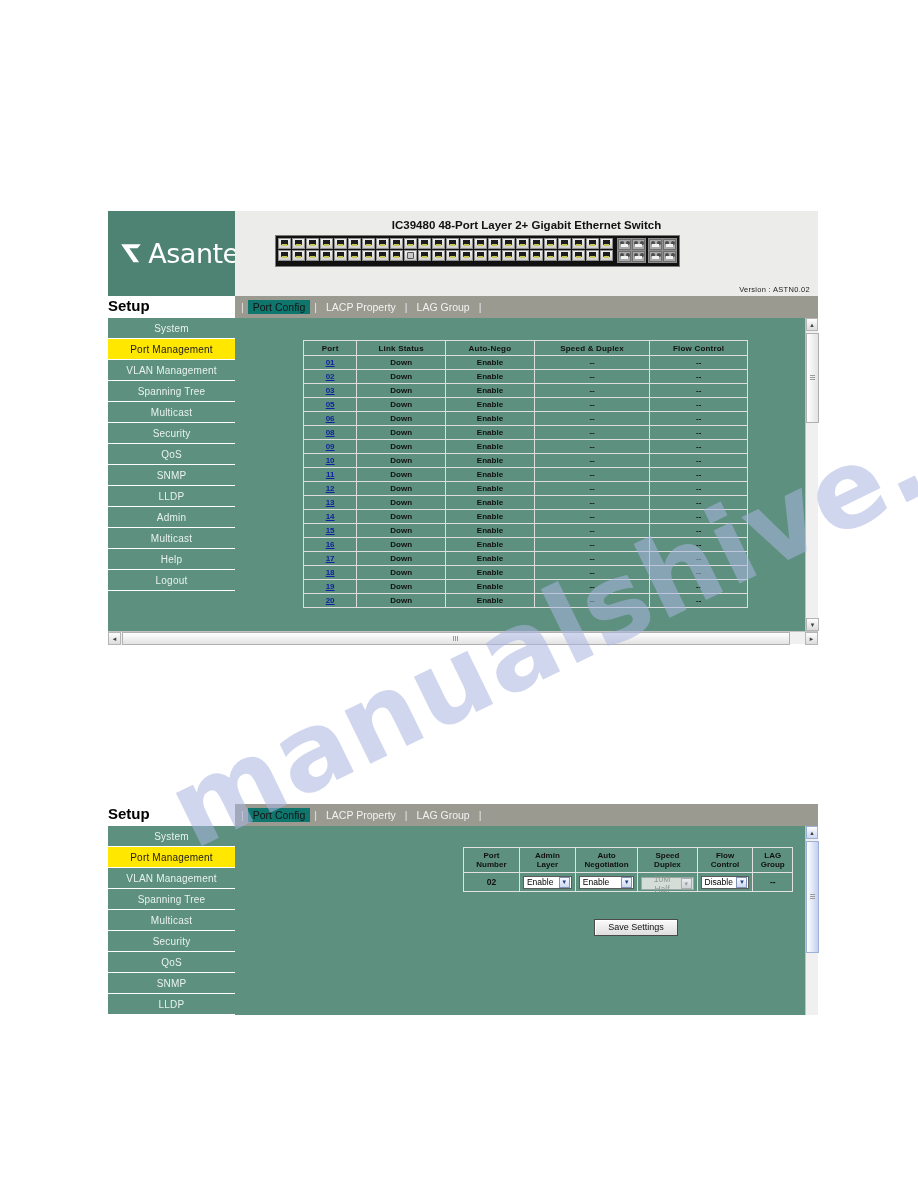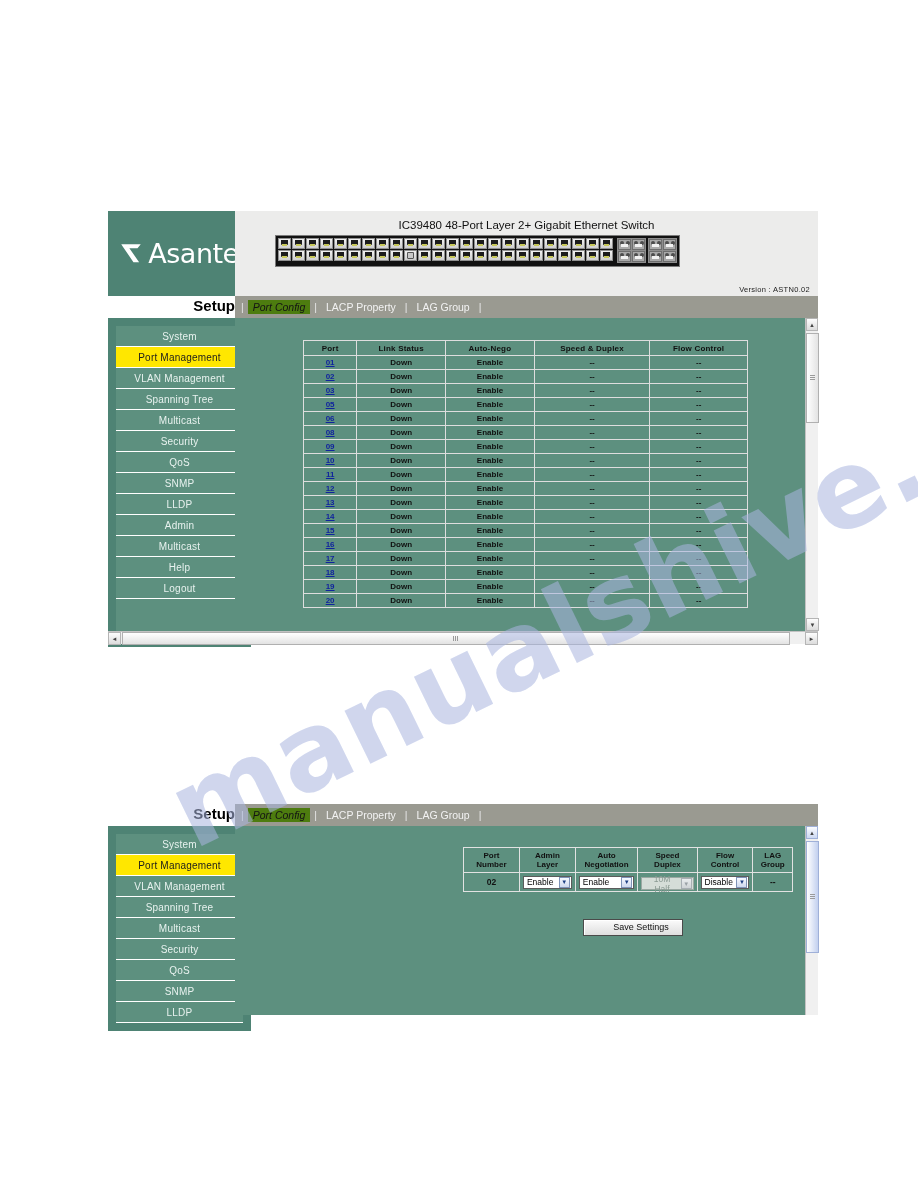--- a/index.html
+++ b/index.html
@@ -55,21 +55,21 @@
     line-height:1;
   }
 
   .header-area{
     position:absolute;
     background:#ececeb;
   }
   .device-title{
     text-align:center;
     font-size:11.5px;
-    font-weight:normal;
+    font-weight:bold;
     color:#111;
     padding-top:8px;
     font-family:"Liberation Sans",sans-serif;
   }
   .version-line{
     position:absolute;
     right:8px;bottom:2px;
     font-size:7.5px;
     color:#222;
     letter-spacing:.3px;
@@ -125,30 +125,30 @@
   }
   .sfp::after{
     content:"";position:absolute;left:2px;right:2px;bottom:2px;height:3px;
     background:#f1f1f1;
   }
 
   
   .setup-head{
     position:absolute;
     background:#ffffff;
-    text-align:right;
+    text-align:left;
     font-size:15px;
     font-weight:bold;
     color:#000;
     line-height:20px;
   }
   .sidebar{
     position:absolute;
     background:#4e8374;
-    padding:8px;
+    padding:0;
   }
   .side-item{
     height:21px;
     line-height:21px;
     text-align:center;
     font-size:10px;
     color:#e8f2ef;
     background:#5d907f;
     border-bottom:1px solid #ffffff;
     box-sizing:border-box;
@@ -173,23 +173,22 @@
     color:#f2f2f2;
     padding-left:2px;
     box-sizing:border-box;
   }
   .tab-sep{padding:0 4px;color:#e6e6e6;}
   .tab{
     padding:1px 5px;
     white-space:nowrap;
   }
   .tab.active{
-    background:#4d7c0f;
+    background:#0f766e;
     color:#141414;
-    font-style:italic;
   }
 
   
   .content{
     position:absolute;
     background:#5d907f;
     overflow:hidden;
   }
 
   
@@ -766,21 +765,21 @@
               </div></td>
             <td><div class="selbox">
                 <span>Disable</span>
                 <span class="caret">▼</span>
               </div></td>
             <td>--</td>
           </tr>
         </tbody>
       </table>
 
-    <div class="save-btn" id="savebtn" style="left:348px;top:93px;width:82px;padding-left:16px;">Save Settings</div>
+    <div class="save-btn" id="savebtn" style="left:359px;top:93px;width:82px;">Save Settings</div>
   </div>
 
   <div class="vscroll blue" style="left:697px;top:22px;height:189px;">
     <div class="arrow">▲</div>
     <div class="thumb" style="top:15px;height:112px;">
       <div class="grip"></div>
     </div>
   </div>
 </div>
 

